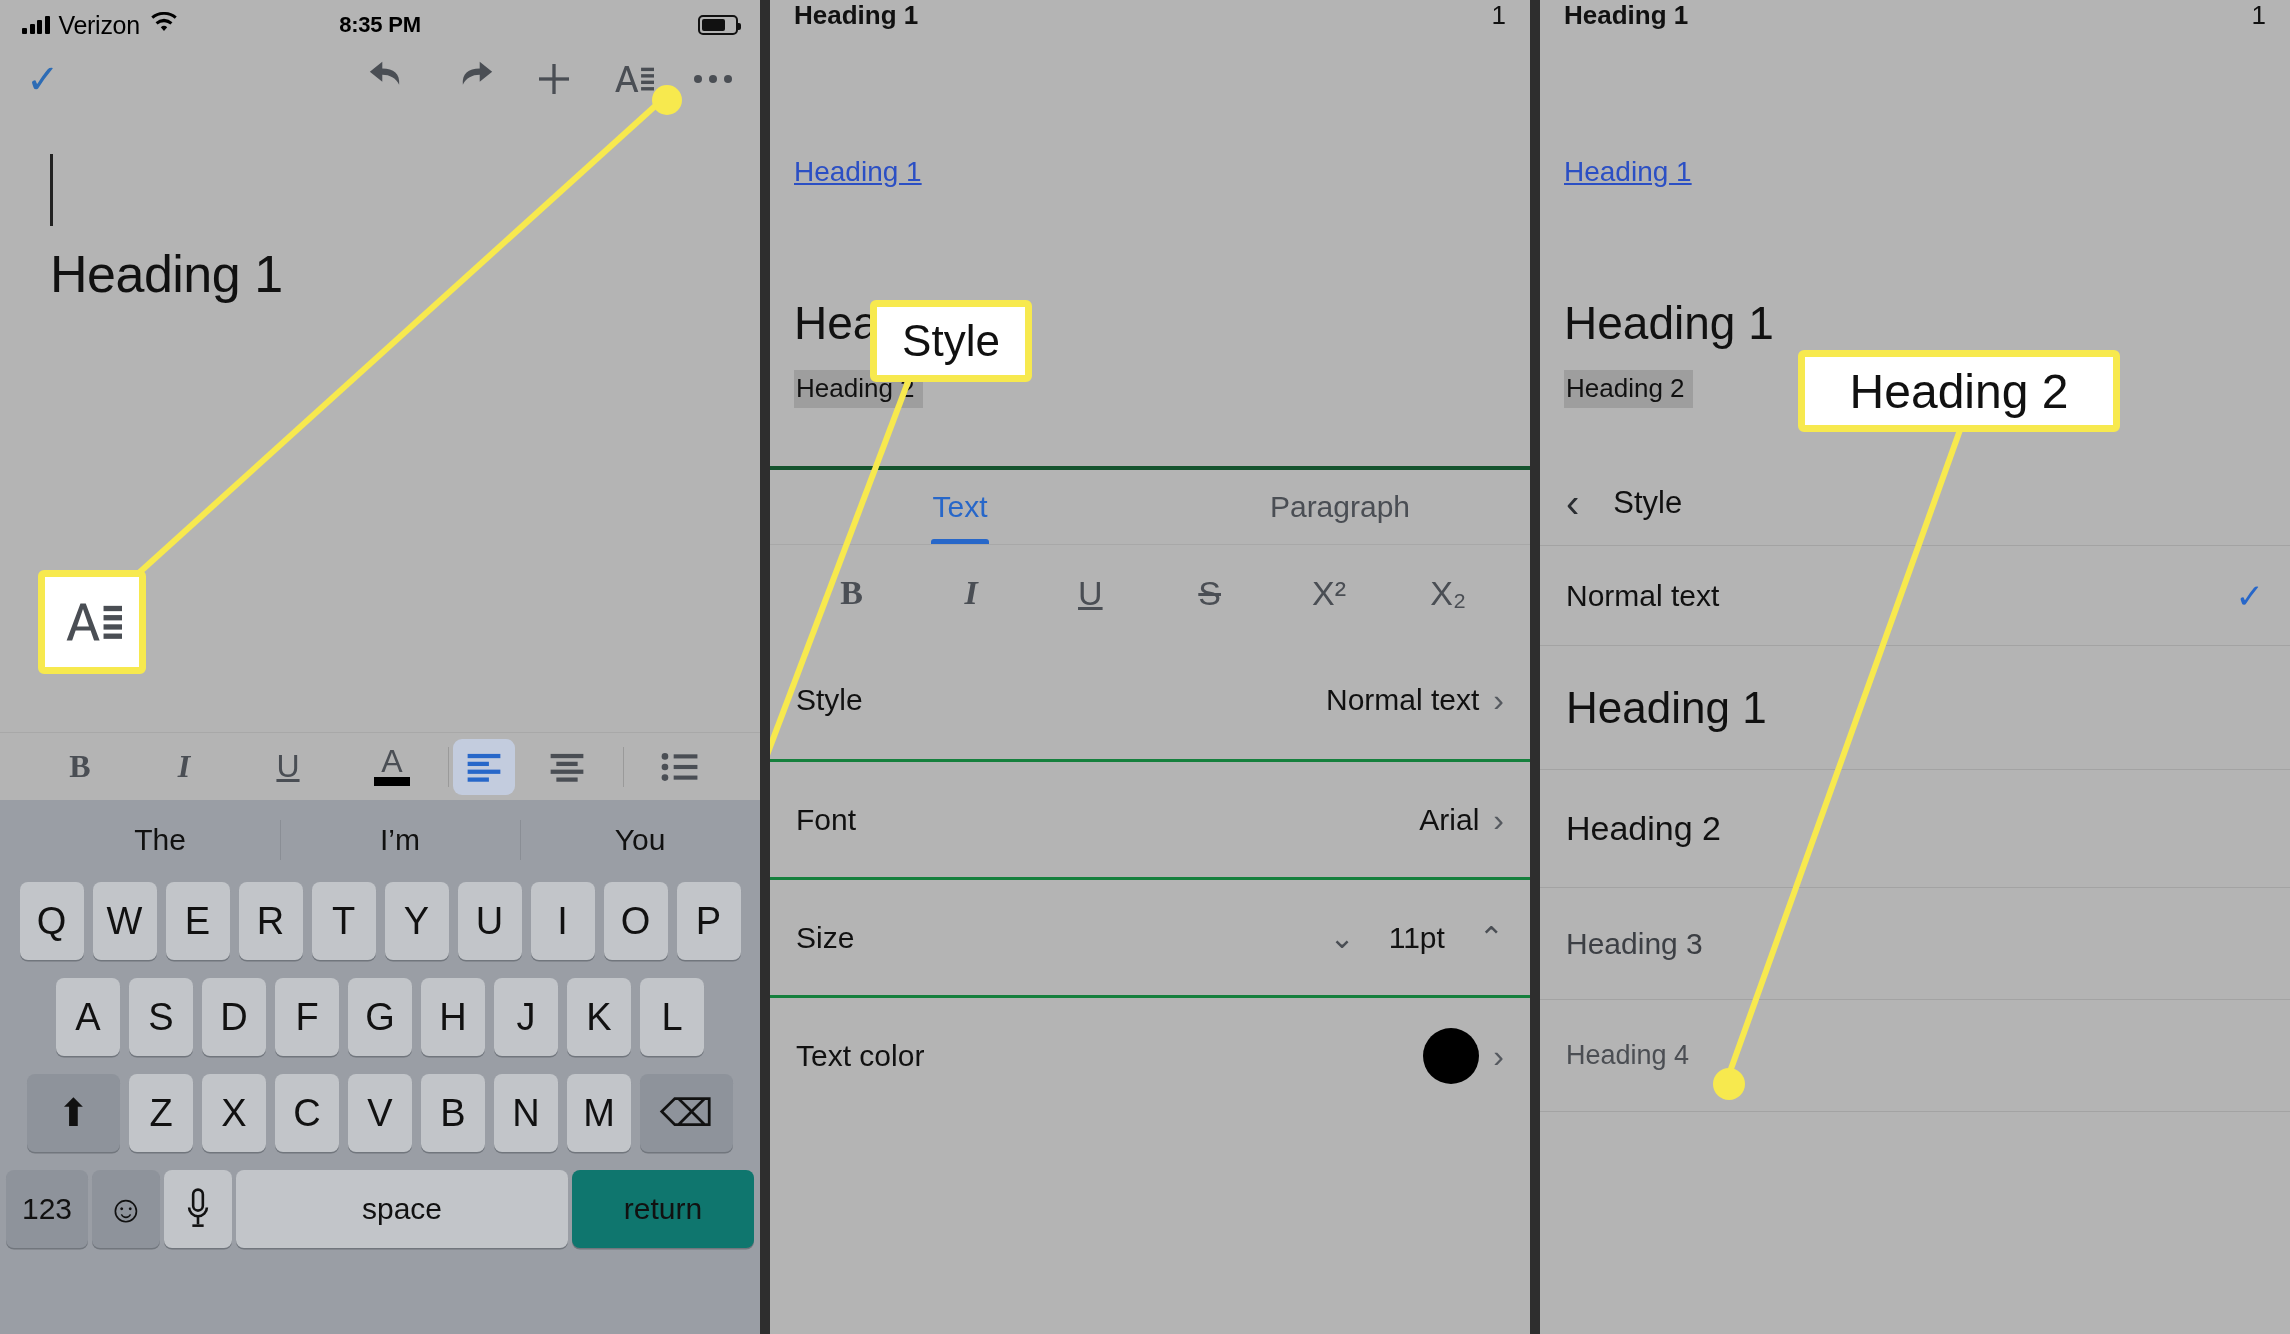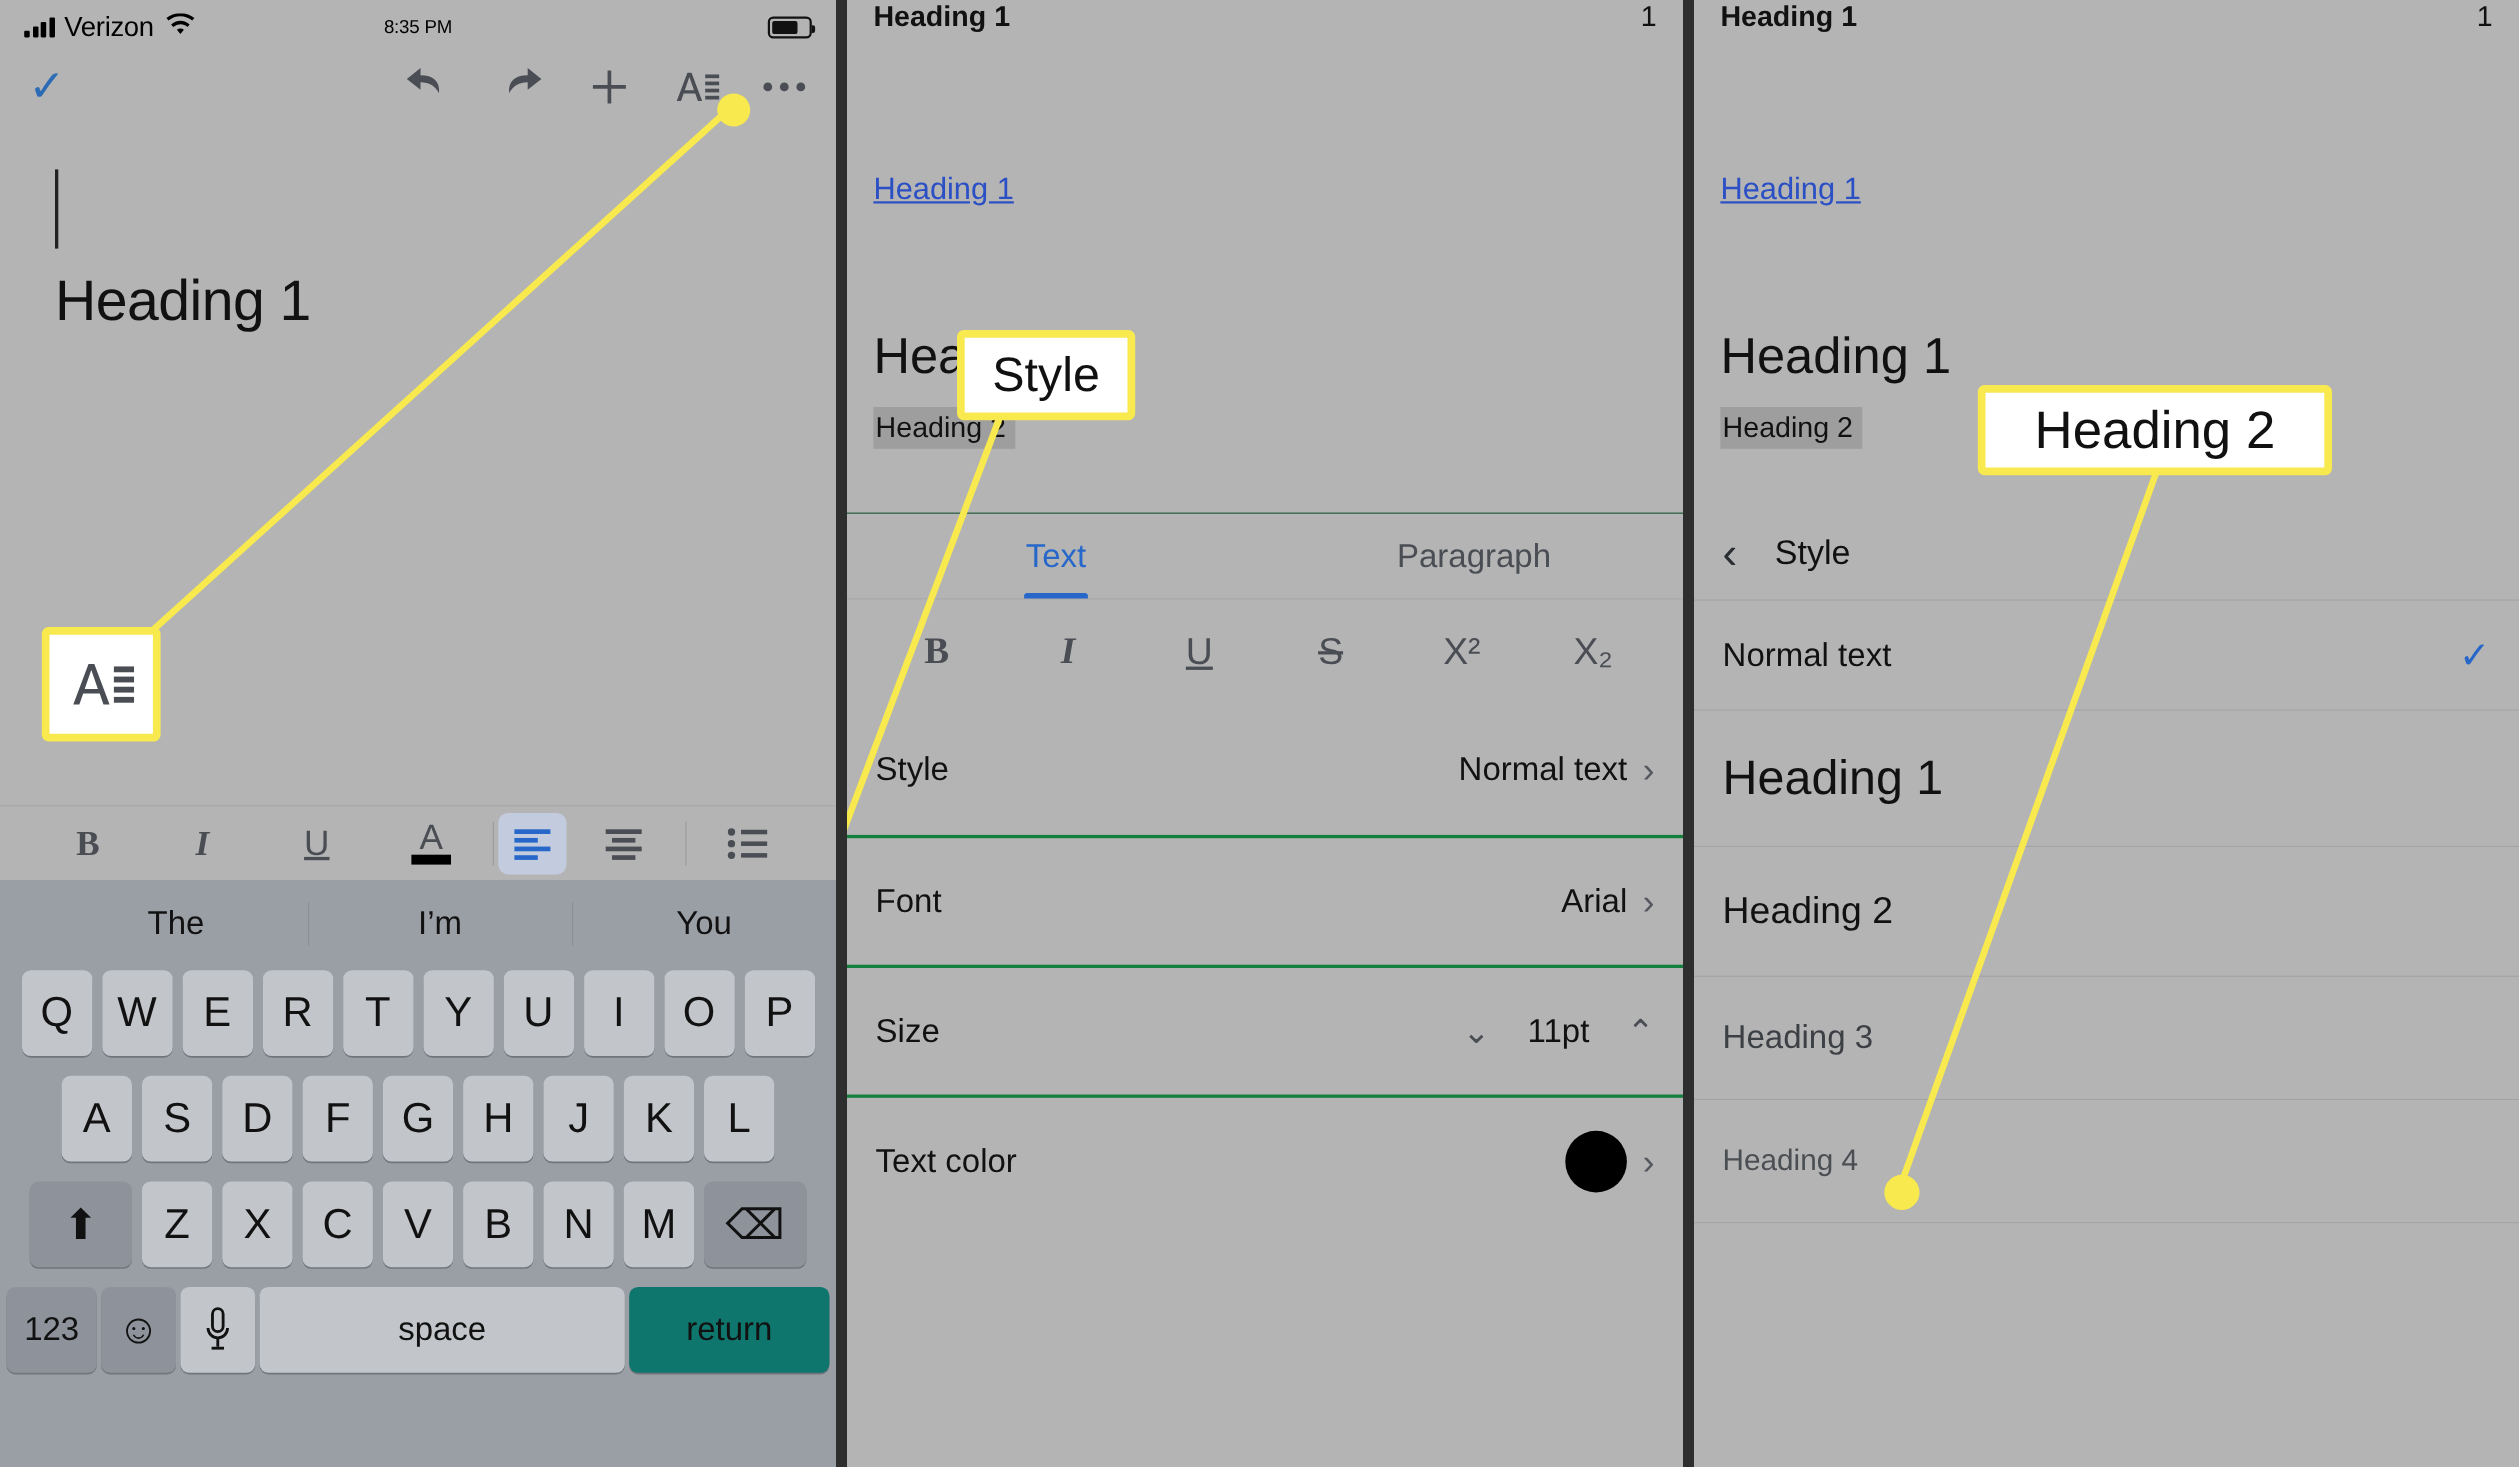--- a/index.html
+++ b/index.html
@@ -40,21 +40,21 @@
   .sb-left { display: flex; align-items: center; gap: 9px; }
   .sb-carrier { font-size: 25px; color: #000; font-weight: 400; letter-spacing: -0.3px;}
   .signal { display: flex; align-items: flex-end; gap: 2.5px; height: 18px;}
   .signal i { width: 5px; background:#000; border-radius: 1px; display:block;}
   .signal i:nth-child(1){height:6px;}
   .signal i:nth-child(2){height:10px;}
   .signal i:nth-child(3){height:14px;}
   .signal i:nth-child(4){height:18px;}
   .sb-time {
     position: absolute; left: 0; right: 0; text-align: center;
-    font-size: 17px; font-weight: 400; color: #000;
+    font-size: 22px; font-weight: 700; color: #000;
     letter-spacing: -0.2px;
   }
   .sb-right { margin-left: auto; display:flex; align-items:center; }
   .battery {
     width: 40px; height: 20px; border: 2.5px solid #111; border-radius: 5px;
     position: relative; padding: 2px;
   }
   .battery::after{
     content:""; position:absolute; right:-5px; top:6px; width:3px; height:7px;
     background:#111; border-radius:0 2px 2px 0;
@@ -145,21 +145,21 @@
   .doc-sample { margin: 108px 0 0 24px; }
   .doc-sample .bigh1 { font-size: 46px; color:#111; margin-bottom: 20px; }
   .doc-sample .h2sel {
     font-size: 26px; color:#111; background:#9e9e9e; display:inline-block;
     padding: 3px 8px 4px 2px;
   }
 
   
   .tabs {
     margin-top: 58px;
-    display:flex; border-top: 1px solid #14532d;
+    display:flex; border-top: 4px solid #14532d;
     height: 78px; align-items:center;
   }
   .tab {
     flex:1; text-align:center; font-size:30px; color:#4a4e54;
     height:100%; display:flex; align-items:center; justify-content:center;
     position:relative;
   }
   .tab.active { color:#2767c9; }
   .tab.active::after{
     content:""; position:absolute; bottom:0; left:50%; transform:translateX(-50%);

